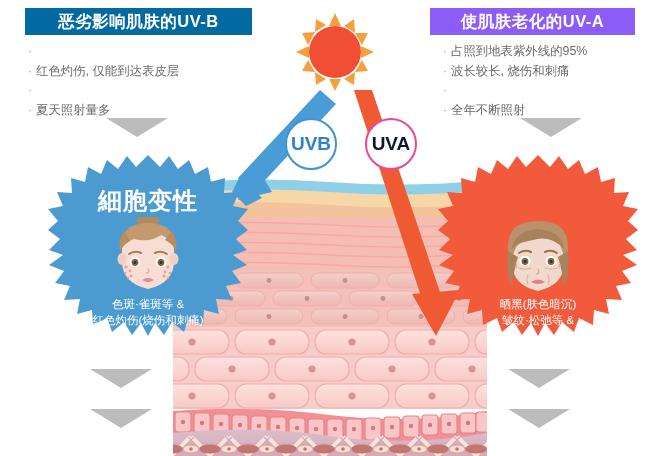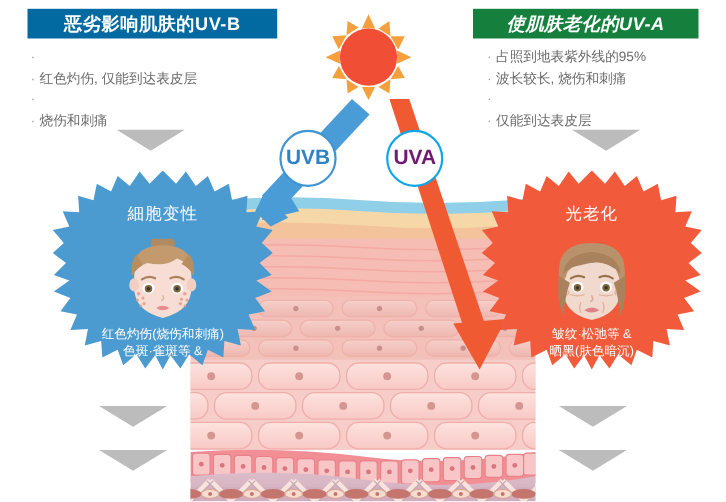--- a/index.html
+++ b/index.html
@@ -17,21 +17,21 @@
     position:absolute;
     height:27px;
     display:flex;align-items:center;justify-content:center;
     color:#ffffff;
     font-size:16.5px;
     font-weight:bold;
     letter-spacing:0.5px;
     white-space:nowrap;
   }
   #banner-uvb{left:25px;top:8px;width:227px;background:#0369a1;}
-  #banner-uva{left:430px;top:8px;width:205px;background:#15803d;font-style:italic;}
+  #banner-uva{left:430px;top:8px;width:205px;background:#8b5cf6;}
 
   
   .bullets{
     position:absolute;
     font-size:12.4px;
     color:#6a6a6a;
     line-height:19.5px;
     white-space:nowrap;
   }
   #bullets-uvb{left:28px;top:42px;}
@@ -70,39 +70,40 @@
   #ray-uva{position:absolute;left:338px;top:88px;width:145px;height:268px;}
 
   .raylabel{
     position:absolute;
     width:52px;height:52px;
     border-radius:50%;
     background:#ffffff;
     display:flex;align-items:center;justify-content:center;
     font-size:19px;font-weight:bold;
     box-sizing:border-box;
+    margin-left:31px;
   }
   #label-uvb{left:254px;top:118px;border:2px solid #3f95d2;color:#2f83c4;}
-  #label-uva{left:351px;top:118px;border:2px solid #0ea5e9;color:#701a75;}
+  #label-uva{left:334px;top:118px;border:2px solid #ec4899;color:#0f172a;}
 
   
   #skin{position:absolute;left:173px;top:175px;width:314px;height:281px;overflow:hidden;}
 
   
   .burst{position:absolute;width:200px;height:200px;}
   #burst-left{left:48px;top:155px;}
   #burst-right{left:438px;top:155px;}
 
   .burst-title{
     position:absolute;
     width:200px;
     text-align:center;
     color:#ffffff;
-    font-size:15px;
-    font-weight:normal;
+    font-size:24px;
+    font-weight:bold;
     letter-spacing:1px;
   }
   .burst-caption{
     position:absolute;
     width:200px;
     text-align:center;
     color:#ffffff;
     font-size:11.5px;
     line-height:16px;
   }
@@ -415,30 +416,29 @@
           <circle cx="64" cy="50" r="1.6"></circle>
             <circle cx="61" cy="55" r="1.4"></circle>
           <circle cx="66" cy="56" r="1.3"></circle>
             <circle cx="60" cy="59" r="1.5"></circle>
           <circle cx="24" cy="61" r="1.2"></circle>
             <circle cx="64" cy="61" r="1.2"></circle>
         </g>
       </svg>
     </div>
     <div class="burst-caption">
+      <div>色斑·雀斑等 &amp;</div>
       <div>红色灼伤(烧伤和刺痛)</div>
-      <div>色斑·雀斑等 &amp;</div>
     </div>
   </div>
 
   <div id="burst-right" class="burst">
     <svg width="200" height="200" viewBox="0 0 200 200" xmlns="http://www.w3.org/2000/svg">
       <polygon fill="#f15b3c" points="100,0 112,12 121,1 130,14 141,5 147,19 160,12 163,27 177,23 176,38 191,37 185,51 200,54 190,66 200,75 188,84 199,95 185,100 199,110 184,116 193,128 178,131 184,145 168,144 171,159 156,155 155,170 141,163 136,177 124,167 116,180 107,168 100,181 93,168 84,180 76,167 64,177 59,163 45,170 44,155 29,159 32,144 16,145 22,131 7,128 16,116 1,110 15,100 1,95 12,84 0,75 10,66 0,54 15,51 9,37 24,38 23,23 37,27 40,12 53,19 59,5 70,14 79,1 88,12"></polygon>
     </svg>
-    <div class="burst-title">光老化</div>
     <div class="face">
       <svg width="88" height="78" viewBox="0 0 88 78" xmlns="http://www.w3.org/2000/svg">
 
         <path d="M18,34 Q18,8 44,8 Q70,8 70,34 L70,46 Q70,68 44,74 Q18,68 18,46 Z" fill="#f2d9cd"></path>
 
         <path d="M14,30 Q14,4 44,4 Q74,4 74,30 L74,56 Q71,40 66,28 Q55,20 44,22 Q30,21 22,30 Q17,42 14,56 Z" fill="#b9926b"></path>
         <path d="M14,34 Q12,56 18,70 Q20,52 24,40 Z" fill="#a8825d"></path>
         <path d="M74,34 Q76,56 70,70 Q68,52 64,40 Z" fill="#a8825d"></path>
 
         <path d="M18,32 Q20,14 44,12 Q68,14 70,32 Q62,22 48,21 Q34,24 26,26 Q21,28 18,32 Z" fill="#a8825d"></path>
@@ -464,22 +464,22 @@
 
         <path d="M37,65 Q44,60 51,65 Q44,69 37,65 Z" fill="#dd8387"></path>
 
         <g stroke="#dfae9c" stroke-width="1.1" fill="none" stroke-linecap="round">
           <path d="M34,58 Q32,63 34,67"></path>
           <path d="M54,58 Q56,63 54,67"></path>
         </g>
       </svg>
     </div>
     <div class="burst-caption">
+      <div>晒黑(肤色暗沉)</div>
       <div>皱纹·松弛等 &amp;</div>
-      <div>晒黑(肤色暗沉)</div>
     </div>
   </div>
 
   <div id="banner-uvb" class="banner">
     <span>恶劣影响肌肤的UV-B</span>
   </div>
   <div id="banner-uva" class="banner">
     <span>使肌肤老化的UV-A</span>
   </div>
 
@@ -489,39 +489,39 @@
     </div>
     <div>
       <span class="dot">·</span>
       <span>红色灼伤, 仅能到达表皮层</span>
     </div>
     <div>
       <span class="dot">·</span>
     </div>
     <div>
       <span class="dot">·</span>
-      <span>烧伤和刺痛</span>
+      <span>夏天照射量多</span>
     </div>
   </div>
 
   <div id="bullets-uva" class="bullets">
     <div>
       <span class="dot">·</span>
       <span>占照到地表紫外线的95%</span>
     </div>
     <div>
       <span class="dot">·</span>
       <span>波长较长, 烧伤和刺痛</span>
     </div>
     <div>
       <span class="dot">·</span>
     </div>
     <div>
       <span class="dot">·</span>
-      <span>仅能到达表皮层</span>
+      <span>全年不断照射</span>
     </div>
   </div>
 
   <div id="chev-top-left" class="chev big"></div>
   <div id="chev-top-right" class="chev big"></div>
   <div id="chev-bl-1" class="chev big"></div>
   <div id="chev-bl-2" class="chev big"></div>
   <div id="chev-br-1" class="chev big"></div>
   <div id="chev-br-2" class="chev big"></div>
 

